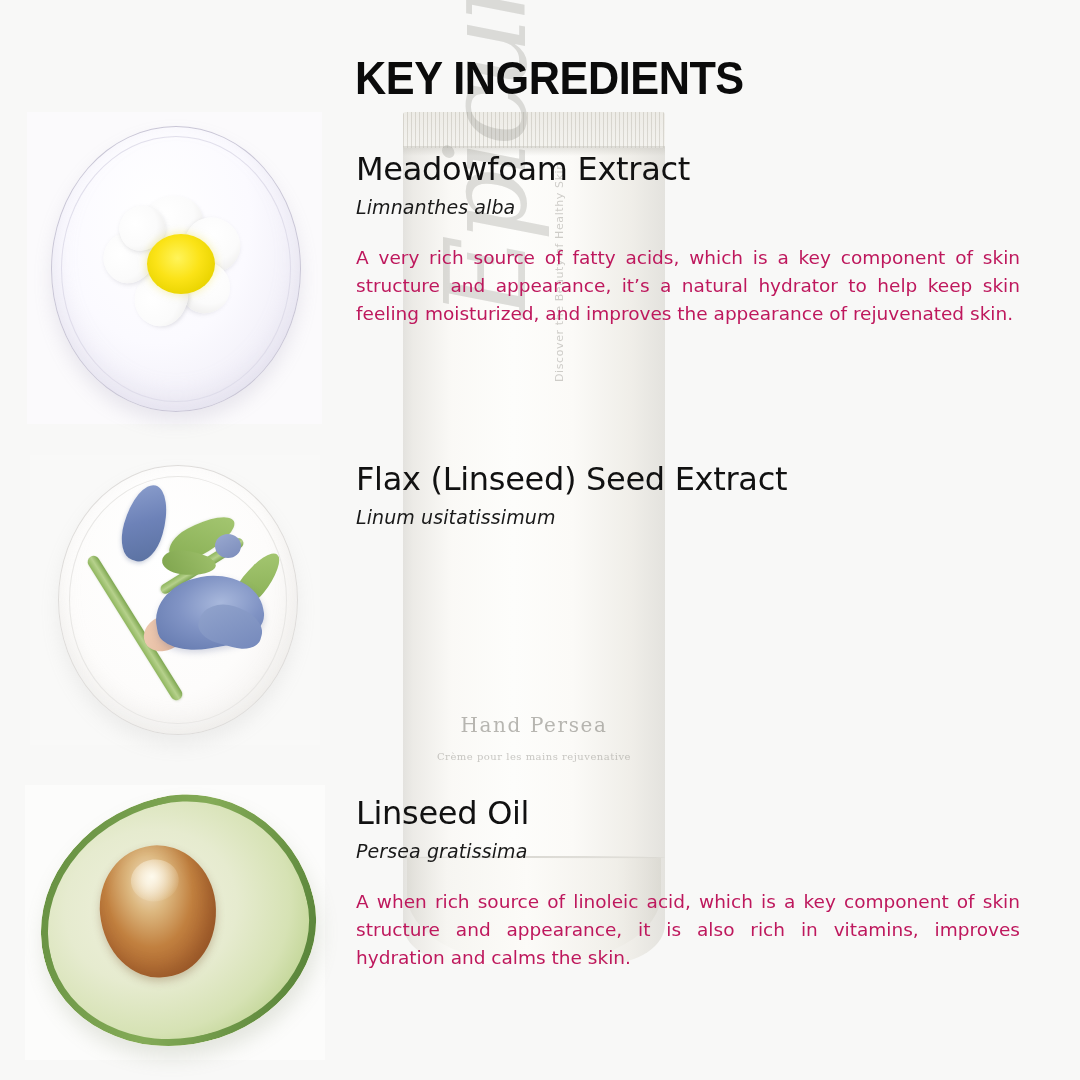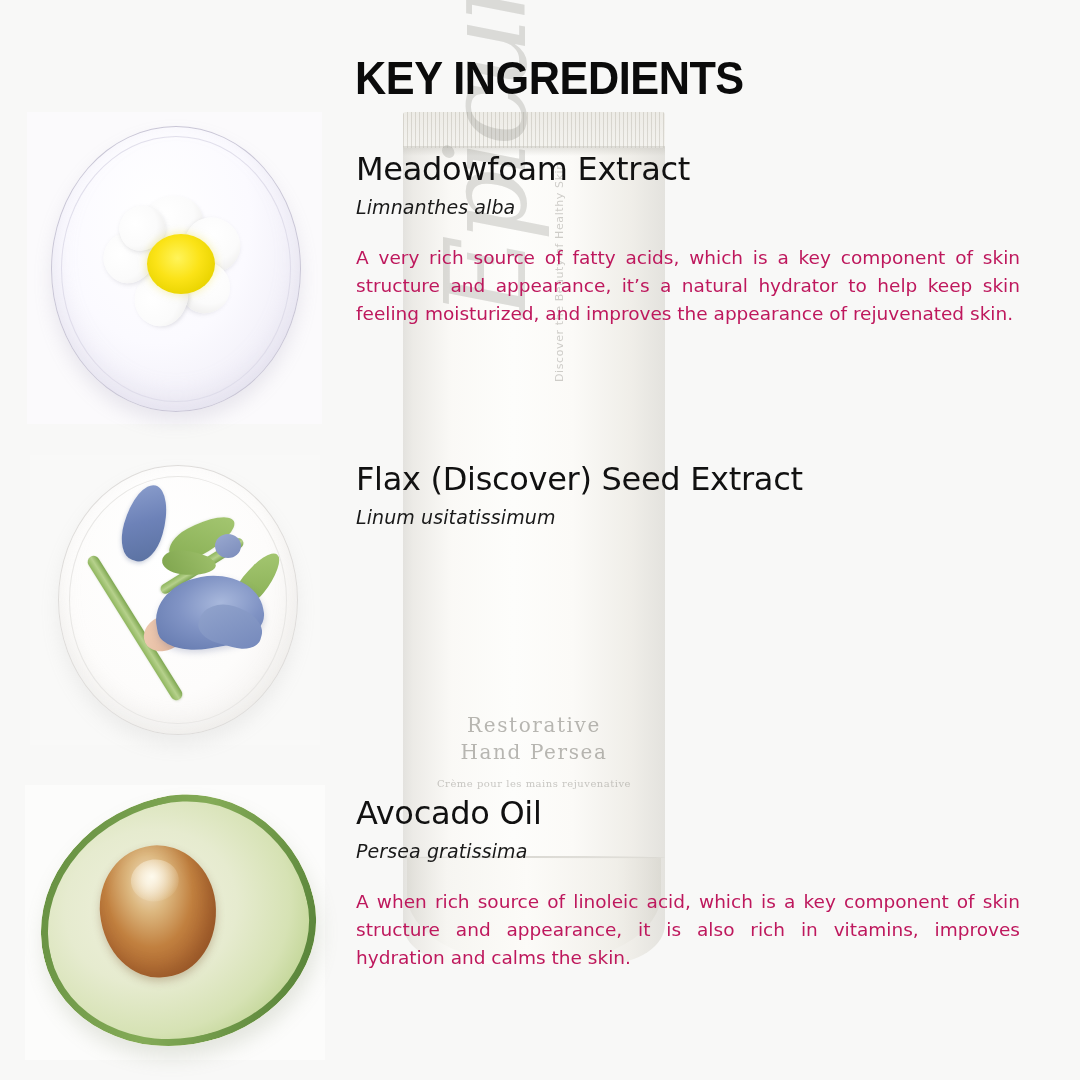--- a/index.html
+++ b/index.html
@@ -251,21 +251,20 @@
 </head>
 <body>
 
 <div class="tube-wrap">
   <div class="tube-body"></div>
   <div class="tube-crimp"></div>
   <div class="tube-crimp-shadow"></div>
   <div class="tube-script">Epicuren</div>
   <div class="tube-vert">Discover the Beauty of Healthy Skin</div>
   <div class="tube-label">
-    <div class="ln">Restorative</div>
     <div class="ln">Hand Persea</div>
     <div class="fr">Crème pour les mains rejuvenative</div>
   </div>
   <div class="tube-cap-line"></div>
   <div class="tube-cap"></div>
 </div>
 
 <div class="page-title">KEY INGREDIENTS</div>
 
 <div class="img-panel panel-1">
@@ -307,21 +306,21 @@
   </div>
 </div>
 
 <div class="ing ing-1">
   <div class="ing-name">Meadowfoam Extract</div>
   <div class="ing-latin">Limnanthes alba</div>
   <div class="ing-desc">A very rich source of fatty acids, which is a key component of skin structure and appearance, it’s a natural hydrator to help keep skin feeling moisturized, and improves the appearance of rejuvenated skin.</div>
 </div>
 
 <div class="ing ing-2">
-  <div class="ing-name">Flax (Discover) Seed Extract</div>
+  <div class="ing-name">Flax (Linseed) Seed Extract</div>
   <div class="ing-latin">Linum usitatissimum</div>
 </div>
 
 <div class="ing ing-3">
-  <div class="ing-name">Avocado Oil</div>
+  <div class="ing-name">Linseed Oil</div>
   <div class="ing-latin">Persea gratissima</div>
   <div class="ing-desc">A when rich source of linoleic acid, which is a key component of skin structure and appearance, it is also rich in vitamins, improves hydration and calms the skin.</div>
 </div>
 
 </body></html>

